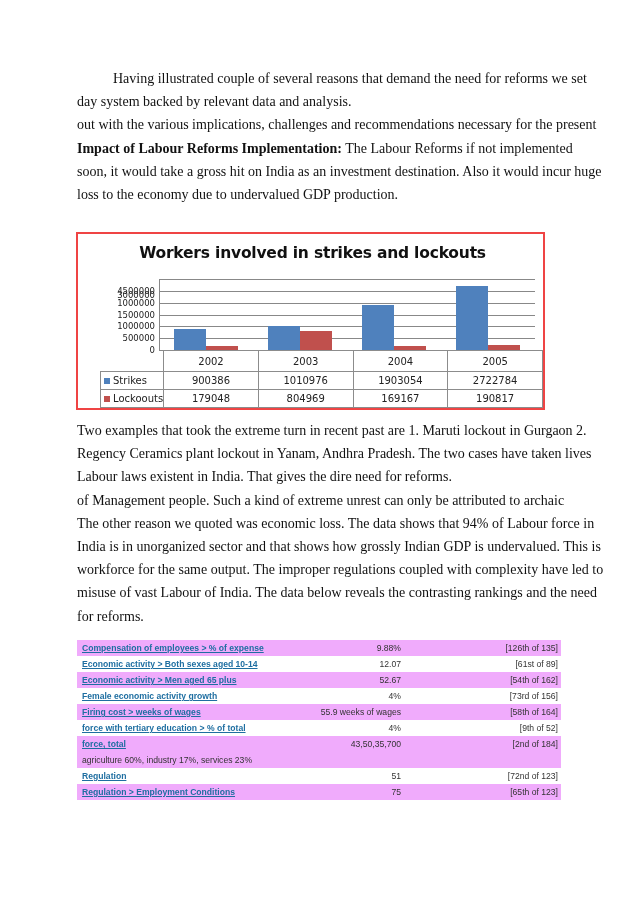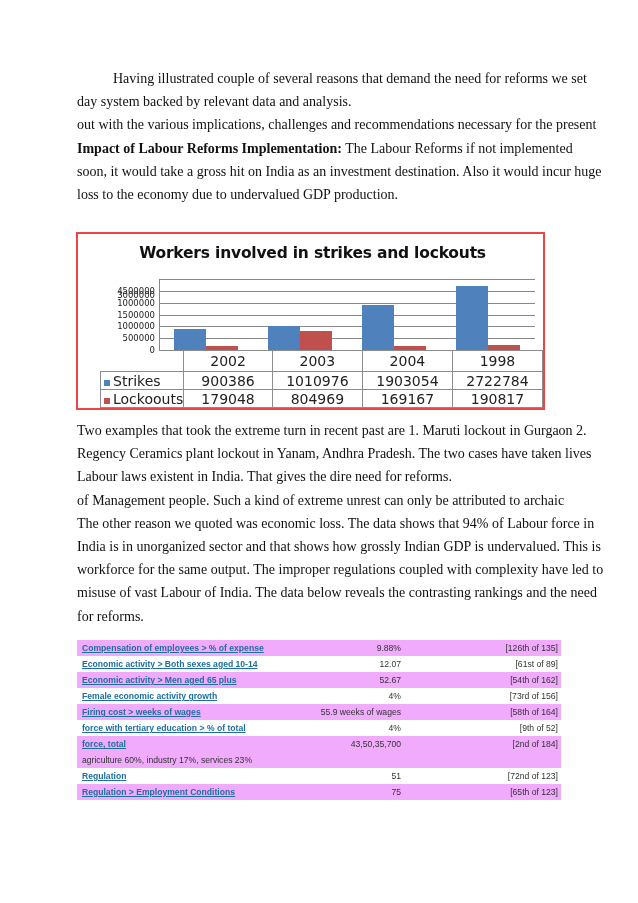--- a/index.html
+++ b/index.html
@@ -25,21 +25,21 @@
     font-family: "DejaVu Sans", sans-serif; font-weight: bold; font-size: 15.5px; color: #111;
     letter-spacing: -0.2px;
   }
   .ytick {
     position: absolute; width: 70px; text-align: right;
     font-family: "DejaVu Sans", sans-serif; font-size: 8.5px; color: #222; line-height: 10px;
   }
   .grid { position: absolute; height: 1px; background: #888; }
   .plot-left { position: absolute; width: 1px; background: #888; }
   .bar { position: absolute; }
-  .dt { position: absolute; border-collapse: collapse; font-family: "DejaVu Sans", sans-serif; font-size: 14px; color: #222; }
+  .dt { position: absolute; border-collapse: collapse; font-family: "DejaVu Sans", sans-serif; font-size: 10px; color: #222; }
   .dt td { border: 1px solid #8c8c8c; text-align: center; padding: 0; height: 17px; }
   .dt td.blank { border-left: none; border-top: none; }
   .dt td.lbl { text-align: left; padding-left: 3px; white-space: nowrap; }
   .key { display: inline-block; width: 6px; height: 6px; margin-right: 3px; vertical-align: 0px; }
 
   
   .stats { position: absolute; left: 77px; top: 640px; width: 484px; }
   .srow {
     position: relative; height: 16px; width: 484px;
     font-family: "Liberation Sans", sans-serif; font-size: 8.6px; color: #333;
@@ -96,21 +96,21 @@
         <div class="bar" style="background: rgb(192, 80, 77); width: 32px; height: 4.00362px; left: 316px; top: 111.996px;"></div>
         <div class="bar" style="background: rgb(79, 129, 189); width: 32px; height: 64.4392px; left: 378px; top: 51.5608px;"></div>
         <div class="bar" style="background: rgb(192, 80, 77); width: 32px; height: 4.516px; left: 410px; top: 111.484px;"></div>
         <table class="dt" style="left: 22px; top: 116px;">
           <tbody>
             <tr>
               <td class="blank" style="width:59px;border:none;"></td>
               <td style="width:94px;height:20px;">2002</td>
               <td style="width:94px;height:20px;">2003</td>
               <td style="width:94px;height:20px;">2004</td>
-              <td style="width:94px;height:20px;">1998</td>
+              <td style="width:94px;height:20px;">2005</td>
             </tr>
             <tr>
               <td class="lbl"><span class="key" style="background:#4f81bd"></span>Strikes</td>
               <td>900386</td>
               <td>1010976</td>
               <td>1903054</td>
               <td>2722784</td>
             </tr>
             <tr>
               <td class="lbl"><span class="key" style="background:#c0504d"></span>Lockoouts</td>

